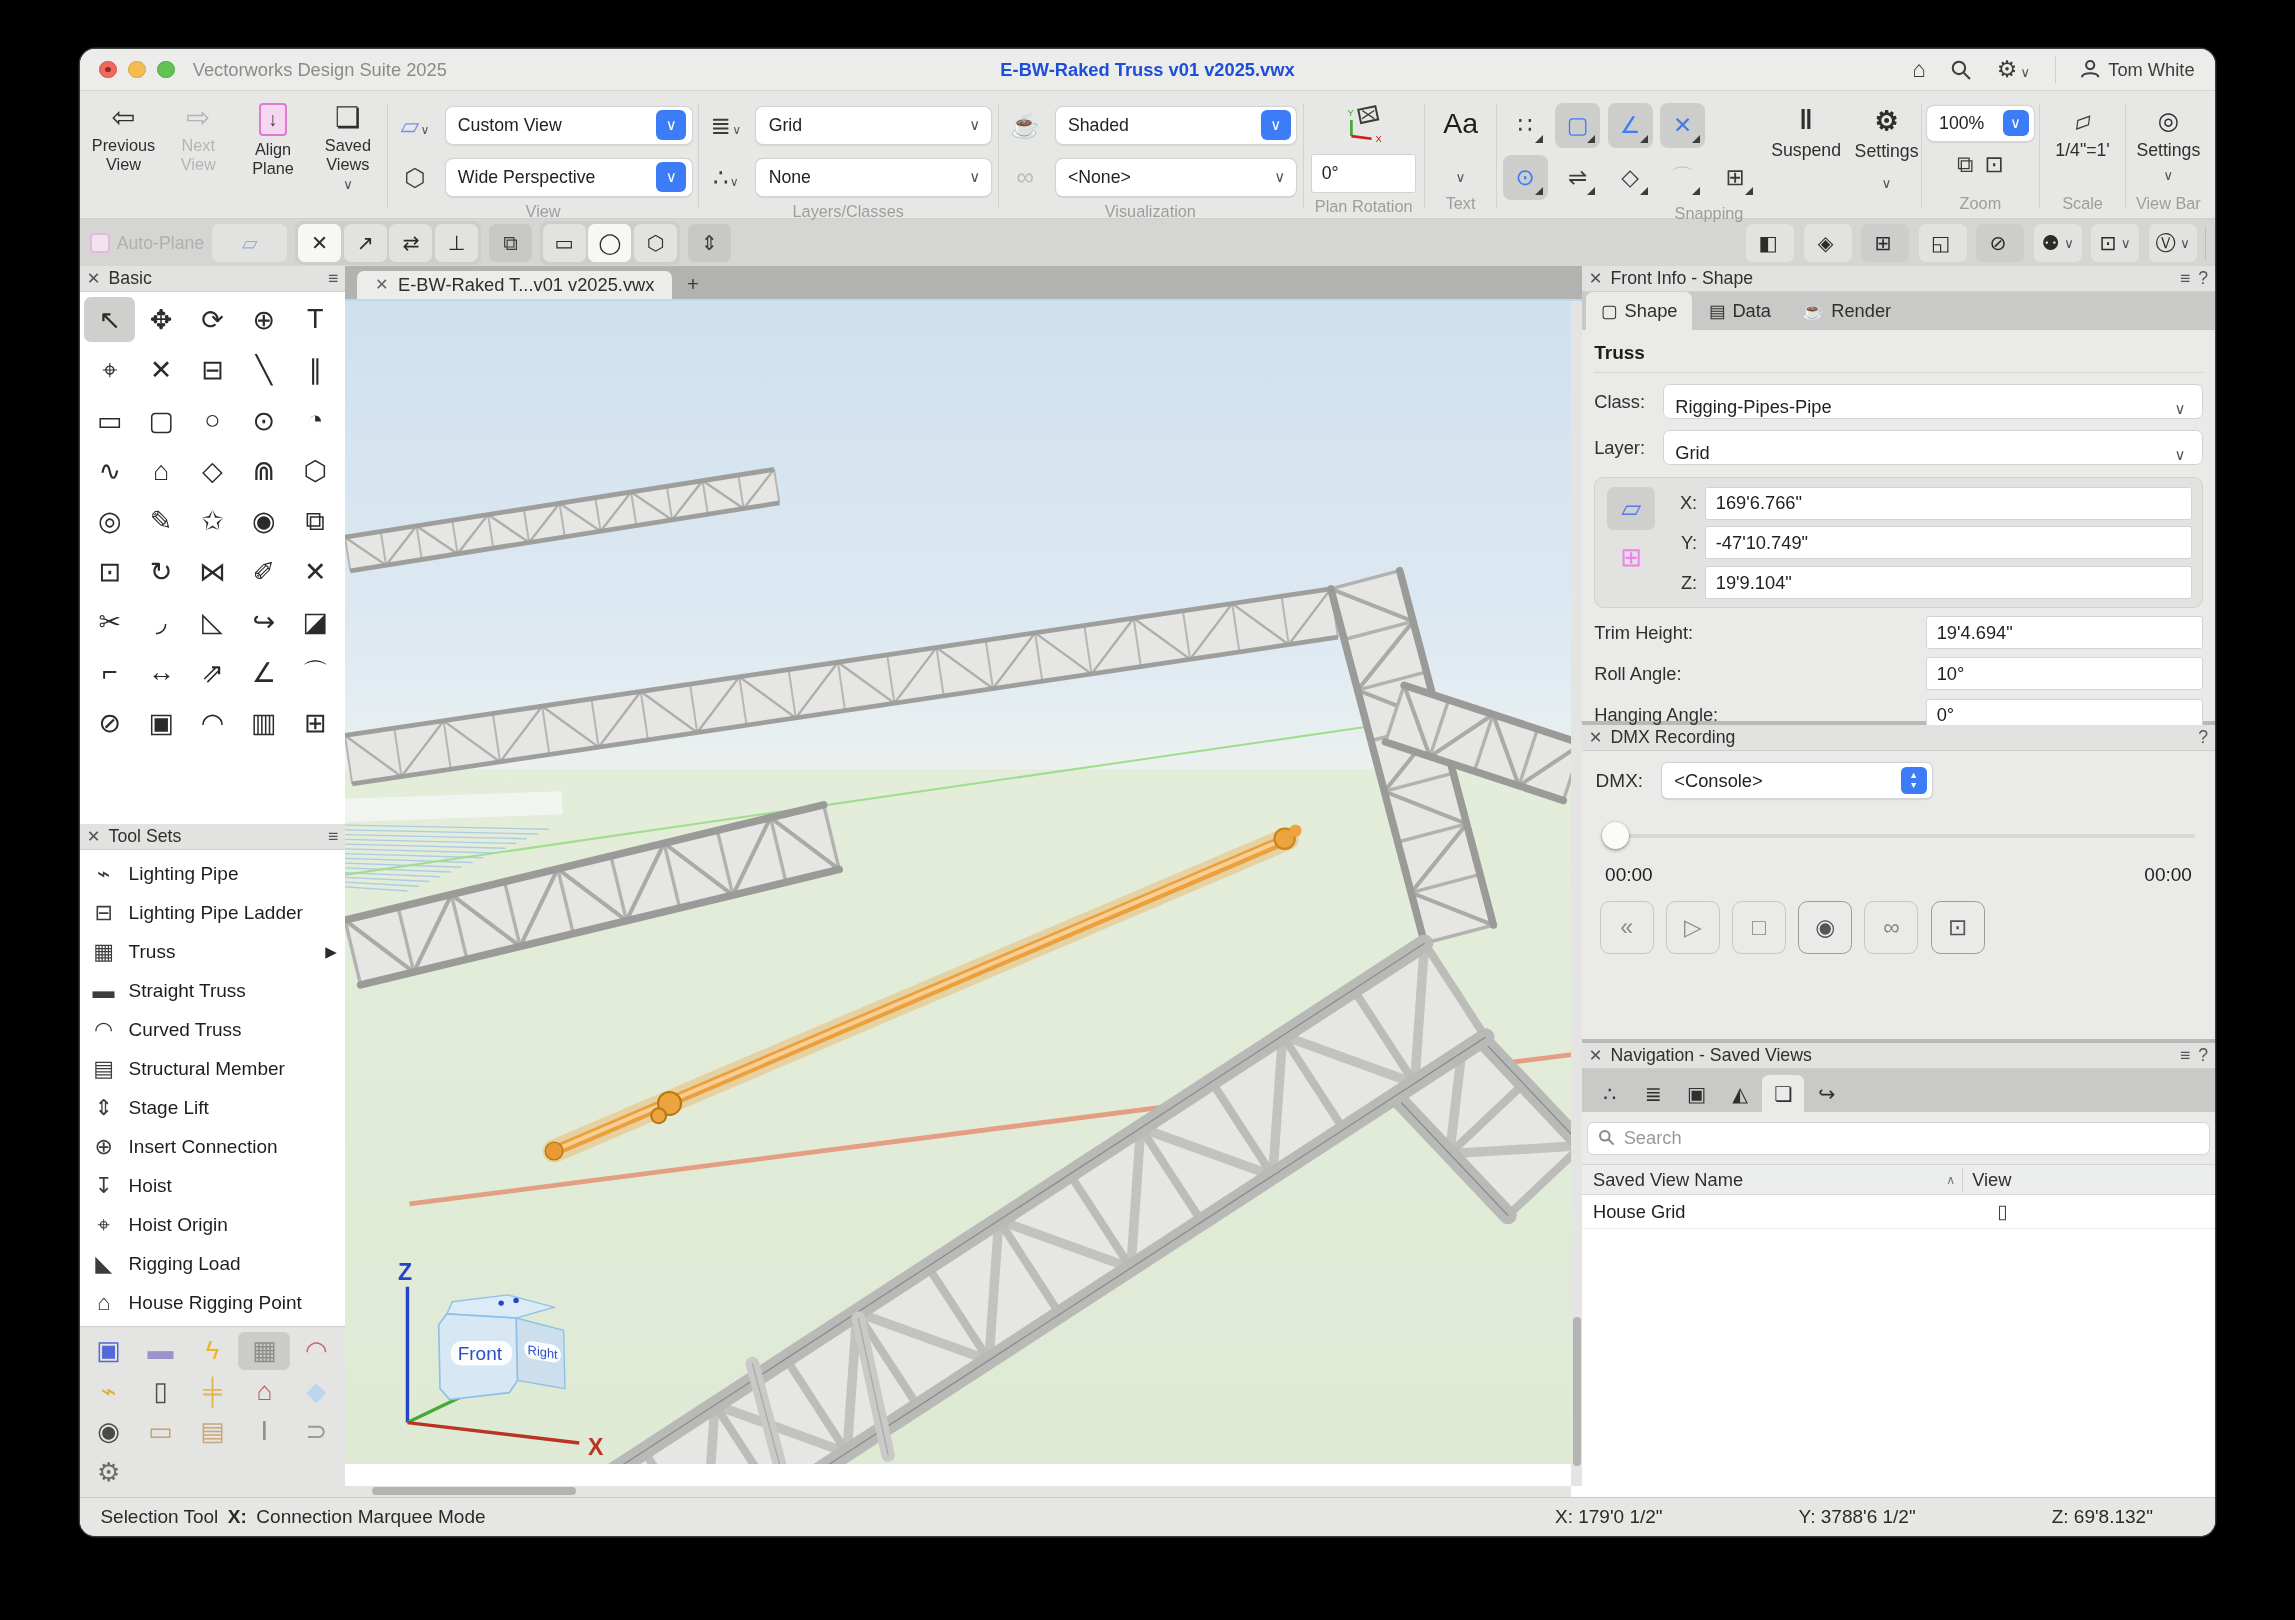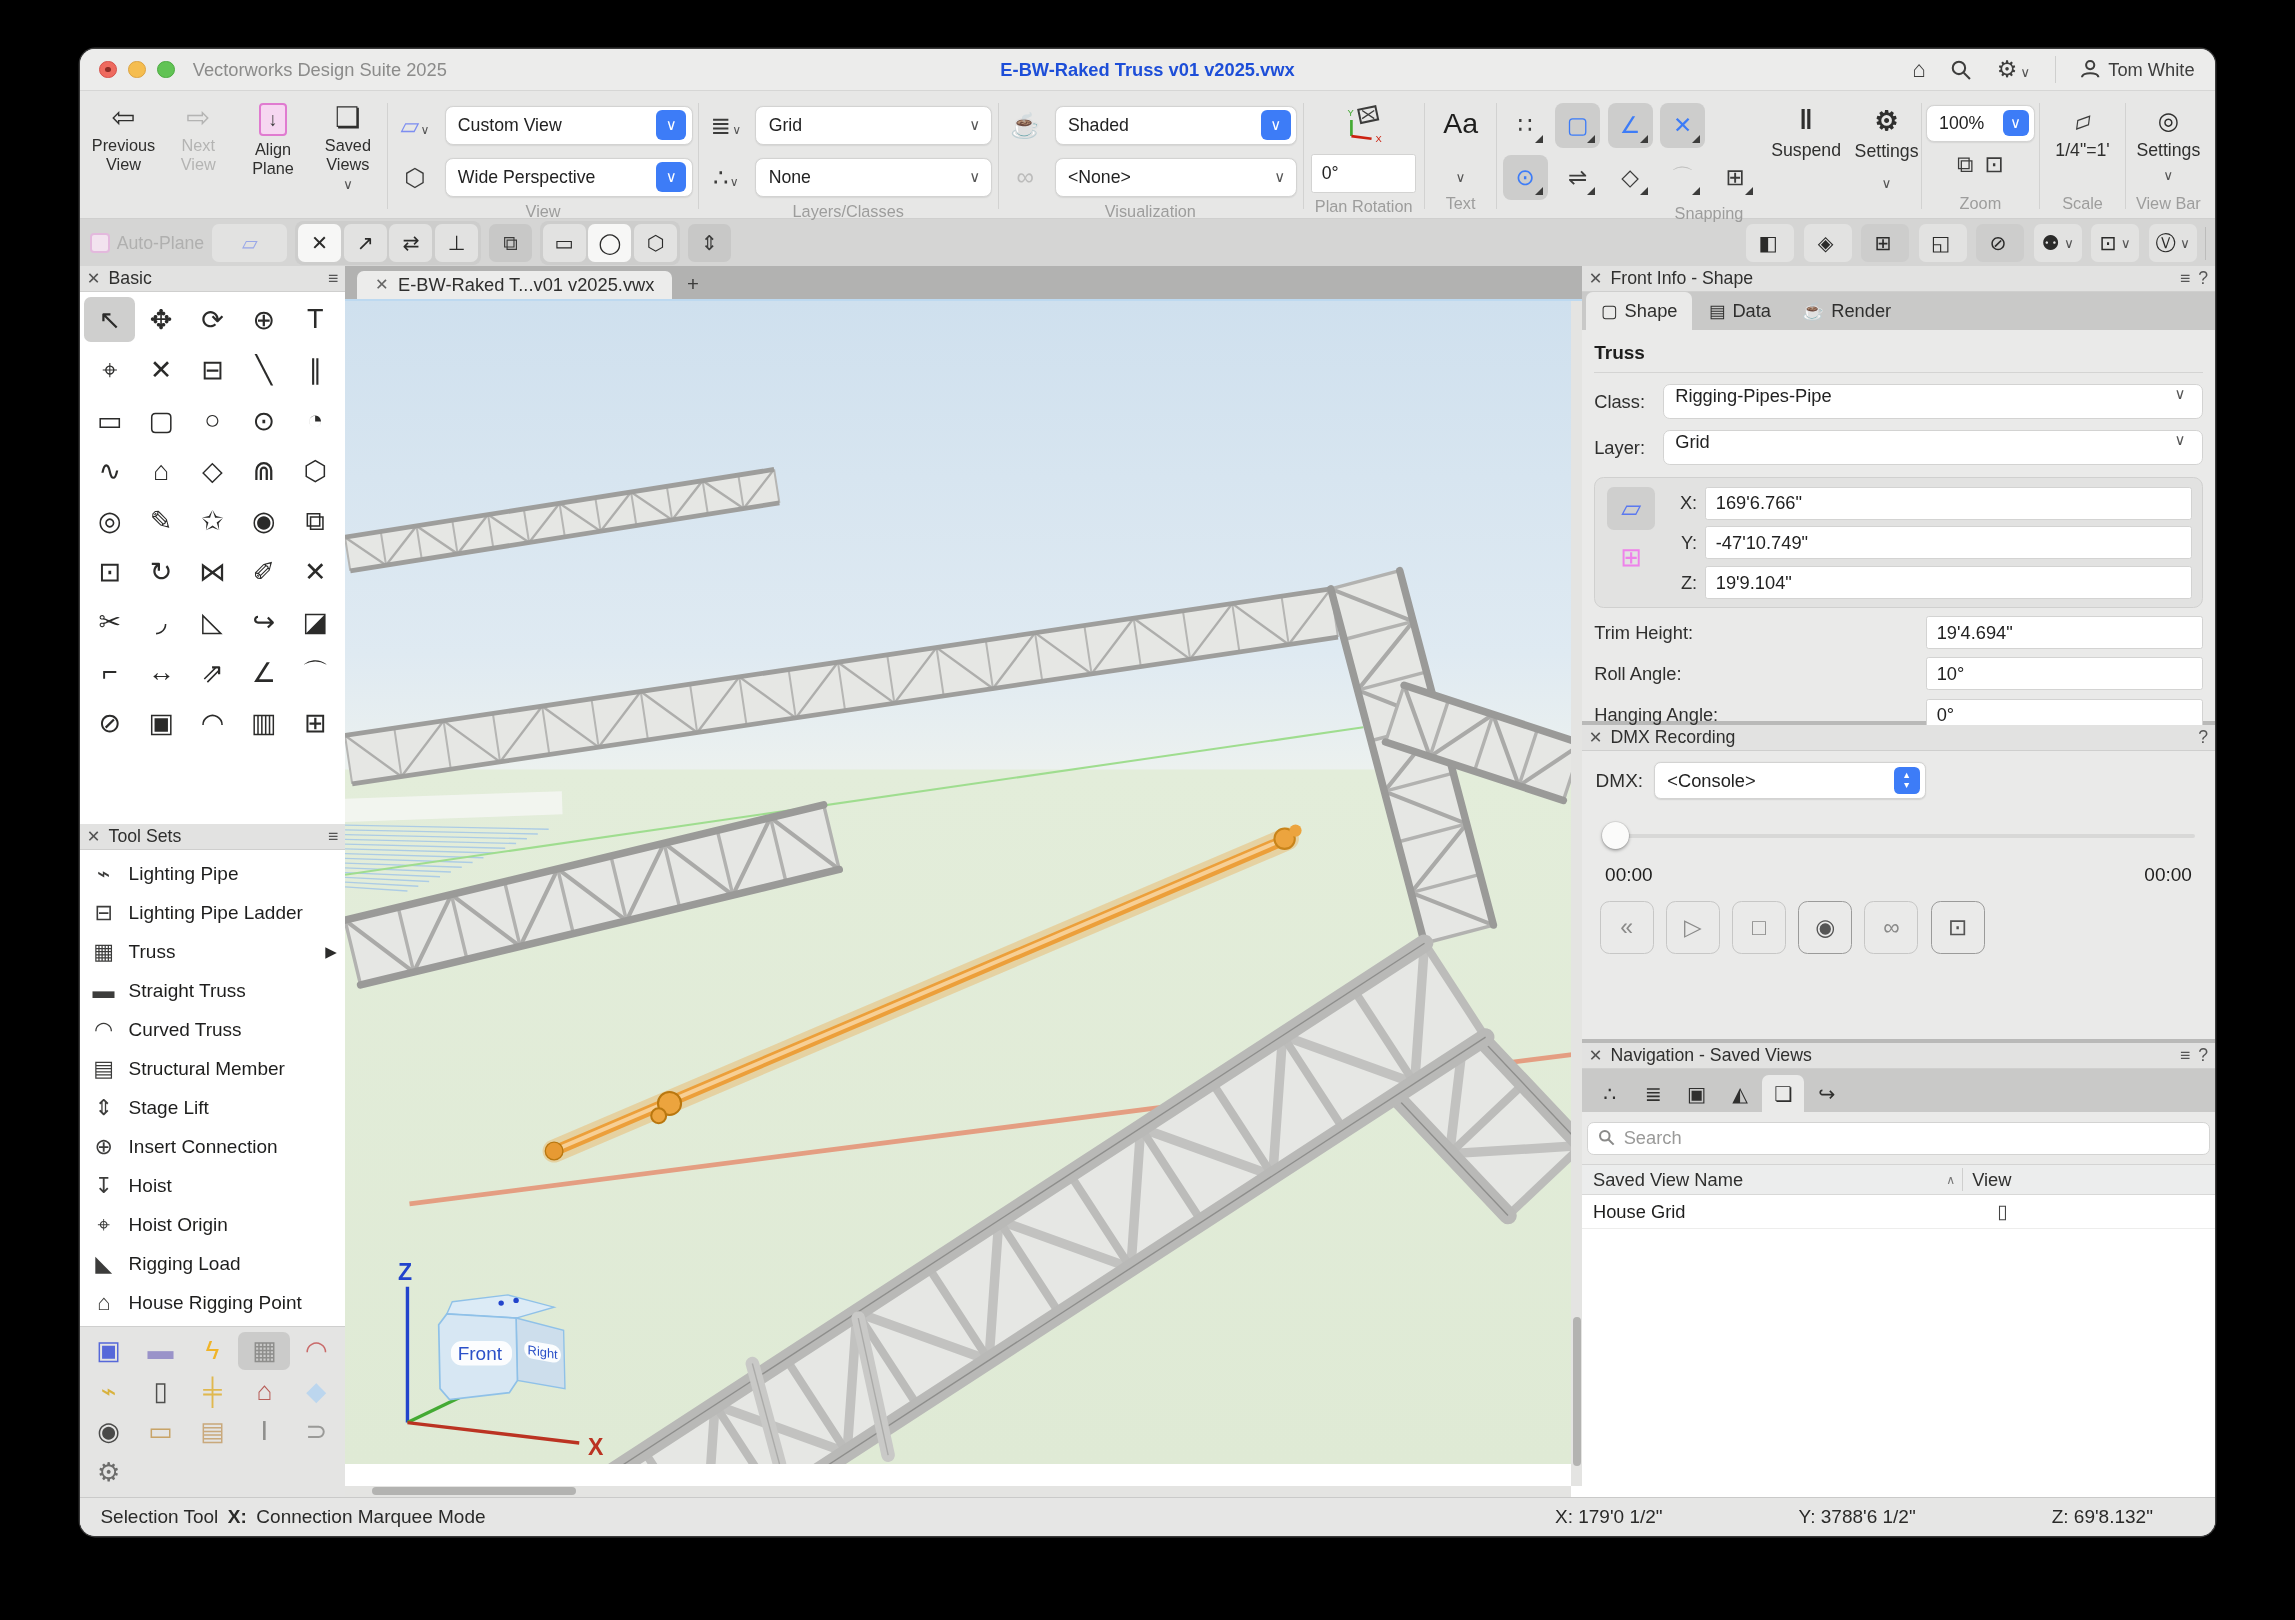--- a/index.html
+++ b/index.html
@@ -128,40 +128,40 @@
   .dmx{height:314px;}
   .nav{flex:1;}
   .oi-tabs{height:43px;background:#c9c9c8;display:flex;align-items:flex-end;padding:0 4.1px;gap:1.4px;}
   .oi-tab{height:38px;display:flex;align-items:center;gap:6.8px;padding:0 15px;font-size:18.3px;color:#2f2f2e;border-radius:6.8px 6.8px 0 0;}
   .oi-tab[data-state="selected"]{background:#eaeae9;}
   .oi-tab .tic{font-size:17.7px;}
   .oi-body{padding:9.5px 12.2px;display:flex;flex-direction:column;}
   .obj-type{font-size:19px;font-weight:bold;color:#1e1e1d;padding:2.7px 0 8.1px;border-bottom:0.7px solid #d4d4d3;}
   .frow{display:flex;align-items:center;margin-top:11px;}
   .frow .flab{font-size:18.3px;color:#2f2f2e;width:69px;}
-  .fsel{flex:1;background:#fff;border:0.7px solid #d3d3d2;border-radius:6.8px;height:35px;display:flex;align-items:flex-start;padding:0 11px;font-size:18.3px;color:#222;}
+  .fsel{flex:1;background:#fff;border:0.7px solid #d3d3d2;border-radius:6.8px;height:35px;display:flex;align-items:flex-end;padding:0 11px;font-size:18.3px;color:#222;}
   .fsel .val{flex:1;}
   .posgroup{margin-top:12.2px;background:#e2e2e1;border:0.7px solid #d0d0cf;border-radius:9.5px;padding:8.1px 9.5px;display:flex;gap:9.5px;}
   .posicons{display:flex;flex-direction:column;gap:6.8px;width:53px;align-items:center;}
   .posic{width:48px;height:43px;border-radius:6.8px;display:flex;align-items:center;justify-content:center;font-size:26px;}
   .posic.plane{background:#cfcfce;color:#5b79ef;}
   .posic.grid{color:#ee82ea;}
   .posfields{flex:1;display:flex;flex-direction:column;gap:6.8px;}
   .posrow{display:flex;align-items:center;gap:8.1px;}
   .posrow .plab{width:30px;text-align:right;font-size:18.3px;color:#2f2f2e;}
   .pinput{flex:1;background:#fff;border:0.7px solid #d3d3d2;border-radius:2.7px;height:33px;display:flex;align-items:center;padding:0 9.5px;font-size:18.3px;color:#222;}
   .lrow{display:flex;align-items:center;margin-top:8.1px;gap:44px;}
   .lrow .llab{width:288px;font-size:18.3px;color:#2f2f2e;}
   .lrow .pinput{flex:1;}
   .namerow{display:flex;align-items:center;margin-top:9.5px;gap:8.1px;}
   .namerow .llab{font-size:18.3px;color:#2f2f2e;}
   .namerow .pinput{flex:1;height:30px;}
 
   .dmx-body{padding:11px 13.6px;display:flex;flex-direction:column;}
-  .dmxrow{display:flex;align-items:center;gap:11px;}
+  .dmxrow{display:flex;align-items:center;gap:18px;}
   .dmxrow .llab{font-size:19px;color:#2f2f2e;}
   .mac-sel{width:272px;background:#fff;border:0.7px solid #d3d3d2;border-radius:6.8px;height:37px;display:flex;align-items:center;padding:0 5.4px 0 12.2px;font-size:18.3px;color:#222;box-shadow:0 0.7px 1.4px rgba(0,0,0,.1);justify-content:flex-end;}
   .mac-sel .val{flex:1;}
   .stepper{width:26px;height:27px;background:#3d7cf7;border-radius:5.4px;color:#fff;display:flex;flex-direction:column;align-items:center;justify-content:center;font-size:8.8px;line-height:1.05;}
   .slider{margin:23px 6.8px 0;position:relative;height:27px;}
   .slider .track{position:absolute;left:0;right:0;top:11.5px;height:4.1px;border-radius:2px;background:#d8d8d7;}
   .slider .knob{position:absolute;left:0;top:0;width:27px;height:27px;border-radius:50%;background:#fbfbfa;box-shadow:0 1.4px 3.4px rgba(0,0,0,.35),0 0 0 0.7px rgba(0,0,0,.08);}
   .times{display:flex;justify-content:space-between;margin:15px 9.5px 0;font-size:19px;color:#1e1e1d;}
   .transport{display:flex;gap:12.2px;margin:15px 4.1px 0;}
   .tbtn{width:54px;height:53px;border:0.7px solid #c7c7c6;border-radius:9.5px;display:flex;align-items:center;justify-content:center;font-size:23px;color:#8a8a89;background:#eaeae9;}

